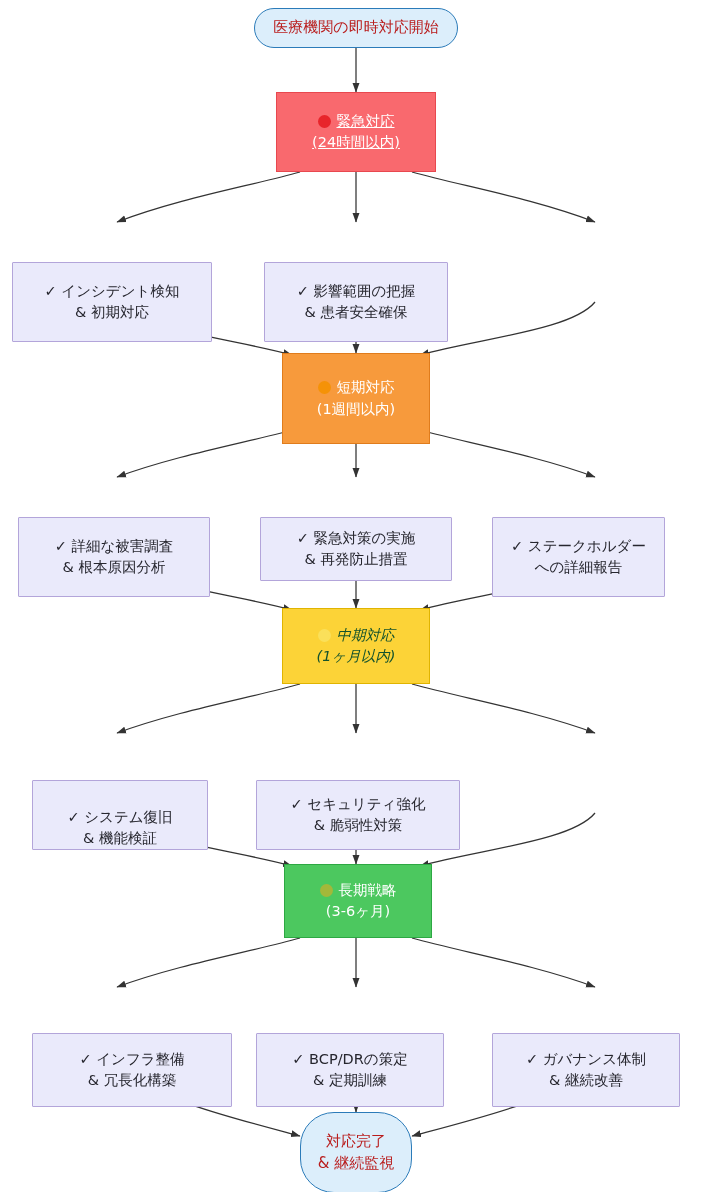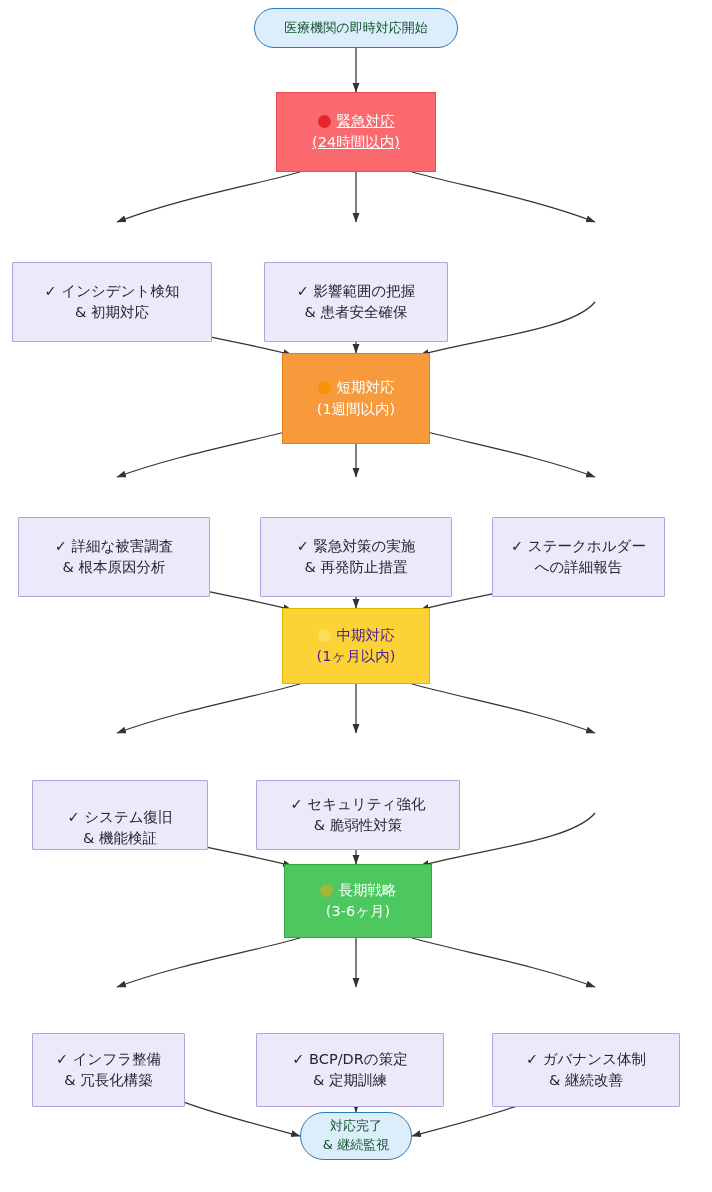--- a/index.html
+++ b/index.html
@@ -37,22 +37,22 @@
     align-items: center;
     justify-content: center;
     text-align: center;
     line-height: 1.45;
   }
   
   .terminal {
     background: #dceefb;
     border: 1.6px solid #2b7bb9;
     border-radius: 40px;
-    color: #14532d;
-    font-size: 13px;
+    color: #b91c1c;
+    font-size: 15px;
   }
   
   .stage {
     font-size: 14.5px;
     border-width: 1.4px;
     border-style: solid;
   }
   .stage .line1 {
     display: flex;
     align-items: center;
@@ -76,21 +76,22 @@
     color: #ffffff;
   }
   .stage-short {
     background: #f79a3c;
     border-color: #e07c1c;
     color: #ffffff;
   }
   .stage-medium {
     background: #fcd337;
     border-color: #e0b400;
-    color: #4c1d95;
+    color: #14532d;
+    font-style: italic;
   }
   .stage-long {
     background: #4cc85f;
     border-color: #2da843;
     color: #ffffff;
   }
   
   .task {
     background: #eaeafb;
     border: 1.3px solid #b3a5da;
@@ -178,21 +179,21 @@
       <span class="dot" style="background:#f59207;"></span>
       <span>短期対応</span>
     </span>
     <span class="line2">(1週間以内)</span>
   </div>
 
   <div class="node task" style="left:18px; top:477px; width:192px; height:80px;">
     <span class="t1">✓ 詳細な被害調査</span>
     <span class="t2">&amp; 根本原因分析</span>
   </div>
-  <div class="node task" style="left:260px; top:477px; width:192px; height:80px;">
+  <div class="node task" style="left:260px; top:477px; width:192px; height:64px;">
     <span class="t1">✓ 緊急対策の実施</span>
     <span class="t2">&amp; 再発防止措置</span>
   </div>
   <div class="node task" style="left:492px; top:477px; width:173px; height:80px;">
     <span class="t1">✓ ステークホルダー</span>
     <span class="t2">への詳細報告</span>
   </div>
 
   <div class="node stage stage-medium" style="left:282px; top:608px; width:148px; height:76px;">
     <span class="line1">
@@ -212,31 +213,31 @@
   </div>
 
   <div class="node stage stage-long" style="left:284px; top:864px; width:148px; height:74px;">
     <span class="line1">
       <span class="dot" style="background:#a3b83a;"></span>
       <span>長期戦略</span>
     </span>
     <span class="line2">(3-6ヶ月)</span>
   </div>
 
-  <div class="node task" style="left:32px; top:993px; width:153px; height:74px;">
+  <div class="node task" style="left:32px; top:993px; width:200px; height:74px;">
     <span class="t1">✓ インフラ整備</span>
     <span class="t2">&amp; 冗長化構築</span>
   </div>
   <div class="node task" style="left:256px; top:993px; width:188px; height:74px;">
     <span class="t1">✓ BCP/DRの策定</span>
     <span class="t2">&amp; 定期訓練</span>
   </div>
   <div class="node task" style="left:492px; top:993px; width:188px; height:74px;">
     <span class="t1">✓ ガバナンス体制</span>
     <span class="t2">&amp; 継続改善</span>
   </div>
 
-  <div class="node terminal" style="left:300px; top:1112px; width:112px; height:48px; border-radius:34px;">
+  <div class="node terminal" style="left:300px; top:1112px; width:112px; height:81px; border-radius:34px;">
     <span>対応完了</span>
     <span>&amp; 継続監視</span>
   </div>
 
 </div>
 
 </body></html>

